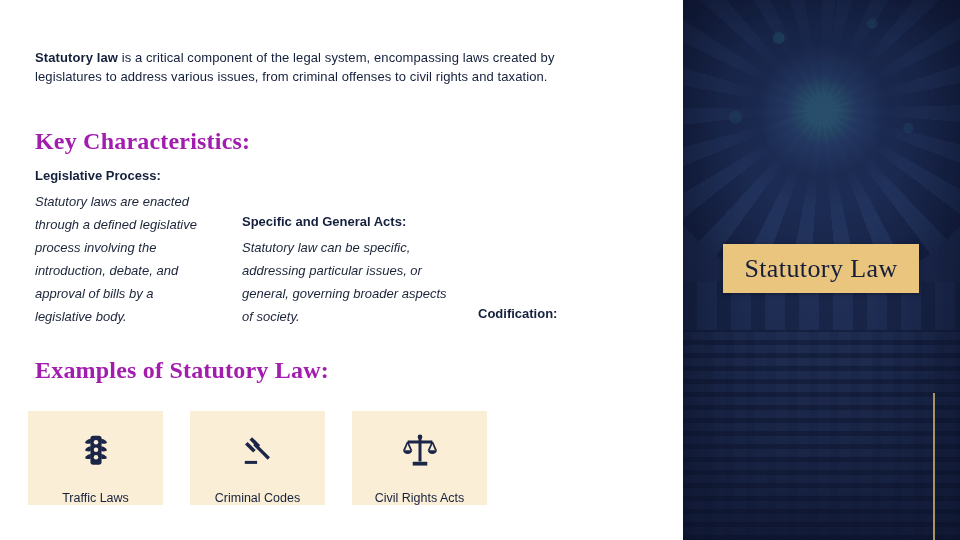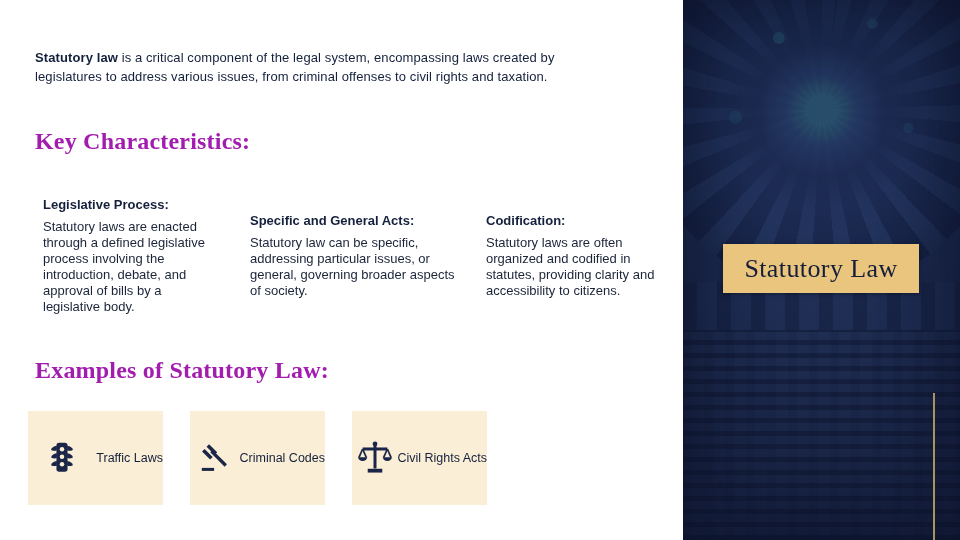--- a/index.html
+++ b/index.html
@@ -13,30 +13,30 @@
   .intro { position:absolute; left:35px; top:49px; width:562px;
            font-size:13px; line-height:18.5px; color:#14203c; letter-spacing:.1px; }
   .intro b { font-weight:700; }
 
   .serif-heading { position:absolute; left:35px; font-family:"Liberation Serif", serif;
                    font-weight:600; color:#a21caf; font-size:24px; letter-spacing:.2px; }
   .h-characteristics { top:128px; }
   .h-examples { top:357px;text-align:center; }
 
   .cols { position:absolute; left:35px; top:183px; width:628px; height:145px;
-          display:flex; align-items:center;margin-left:8px; }
+          display:flex; align-items:flex-end; }
   .col h3 { font-size:13px; font-weight:700; color:#14203c; margin-bottom:7px; }
-  .col p  { font-size:13px; line-height:16px; color:#1b2438; }
+  .col p  { font-size:13px; line-height:23px; color:#1b2438;font-style:italic; }
   .col-1 { width:176px; }
   .col-2 { width:205px; }
   .col-3 { width:176px; }
   .vdiv { width:1px; background:#b3a06a; margin:0 15px; }
 
   .cards { position:absolute; left:28px; top:411px; display:flex; gap:27px; }
-  .card { width:135px; height:94px; background:#fbeed6; display:flex; 
+  .card { width:135px; height:94px; background:#fbeed6; display:flex; flex-direction:column;
           align-items:center; justify-content:flex-end; }
   .card .icon { position:absolute; margin-top:0; }
   .card-icon-wrap { flex:1; display:flex; align-items:center; justify-content:center; width:100%; }
   .card-label { font-size:12.5px; color:#14203c; }
 
   
   .panel { position:absolute; left:683px; top:0; width:277px; height:540px;
            background:#1d2a50; overflow:hidden; }
   .dome { position:absolute; left:50%; top:-70px; transform:translateX(-50%);
           width:360px; height:360px; border-radius:50%;
@@ -91,21 +91,20 @@
         <p>Statutory laws are enacted through a defined legislative process involving the introduction, debate, and approval of bills by a legislative body.</p>
       </div>
       <div class="vdiv"></div>
       <div class="col col-2">
         <h3>Specific and General Acts:</h3>
         <p>Statutory law can be specific, addressing particular issues, or general, governing broader aspects of society.</p>
       </div>
       <div class="vdiv"></div>
       <div class="col col-3">
         <h3>Codification:</h3>
-        <p>Statutory laws are often organized and codified in statutes, providing clarity and accessibility to citizens.</p>
       </div>
     </div>
 
     <h2 class="serif-heading h-examples">Examples of Statutory Law:</h2>
 
     <div class="cards">
 
       <div class="card">
         <div class="card-icon-wrap">
           <svg class="icon" width="36" height="36" viewBox="0 0 24 24" fill="#1b2547">

